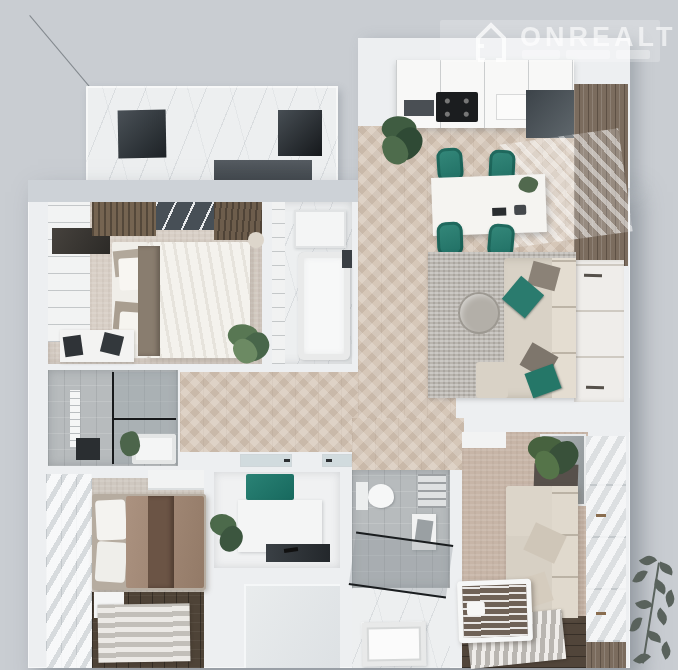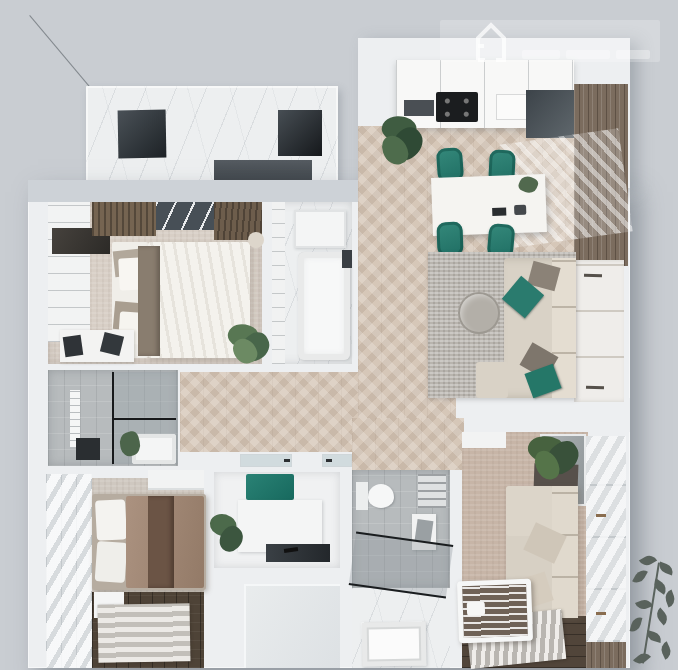--- a/index.html
+++ b/index.html
@@ -197,20 +197,21 @@
   <div class="abs" style="left:596px;top:514px;width:10px;height:3px;background:#8a6d4f;"></div>
   <div class="abs" style="left:596px;top:612px;width:10px;height:3px;background:#8a6d4f;"></div>
   <div class="abs woodslats" style="left:586px;top:642px;width:40px;height:26px;"></div>
 
   <div class="abs" style="left:440px;top:14px;width:220px;height:50px;">
     <div class="abs" style="left:0;top:6px;width:220px;height:42px;background:rgba(255,255,255,.22);border-radius:2px;filter:blur(.5px);"></div>
     <svg class="abs" style="left:28px;top:2px;" width="46" height="48" viewBox="0 0 46 48">
       <path d="M10 44 V22 L23 9 L36 22 V44 H28" fill="none" stroke="rgba(255,255,255,.72)" stroke-width="4"></path>
       <path d="M10 44 H17 M10 30 H16" fill="none" stroke="rgba(255,255,255,.72)" stroke-width="4"></path>
     </svg>
+    <div class="abs wm-brand" style="left:80px;top:8px;">ONREALT</div>
     <div class="abs" style="left:82px;top:36px;width:38px;height:9px;background:rgba(255,255,255,.35);border-radius:2px;filter:blur(.6px);"></div>
     <div class="abs" style="left:126px;top:36px;width:44px;height:9px;background:rgba(255,255,255,.35);border-radius:2px;filter:blur(.6px);"></div>
     <div class="abs" style="left:176px;top:36px;width:34px;height:9px;background:rgba(255,255,255,.35);border-radius:2px;filter:blur(.6px);"></div>
   </div>
 
   <div class="abs" style="left:600px;top:556px;width:78px;height:114px;">
     <div class="abs" style="left:50px;top:6px;width:2px;height:102px;background:#5a635d;transform:rotate(9deg);"></div>
     <div class="leaf" style="left:40px;top:0;transform:rotate(-30deg);"></div>
     <div class="leaf" style="left:58px;top:8px;transform:rotate(20deg);"></div>
     <div class="leaf" style="left:32px;top:16px;transform:rotate(-60deg);"></div>

